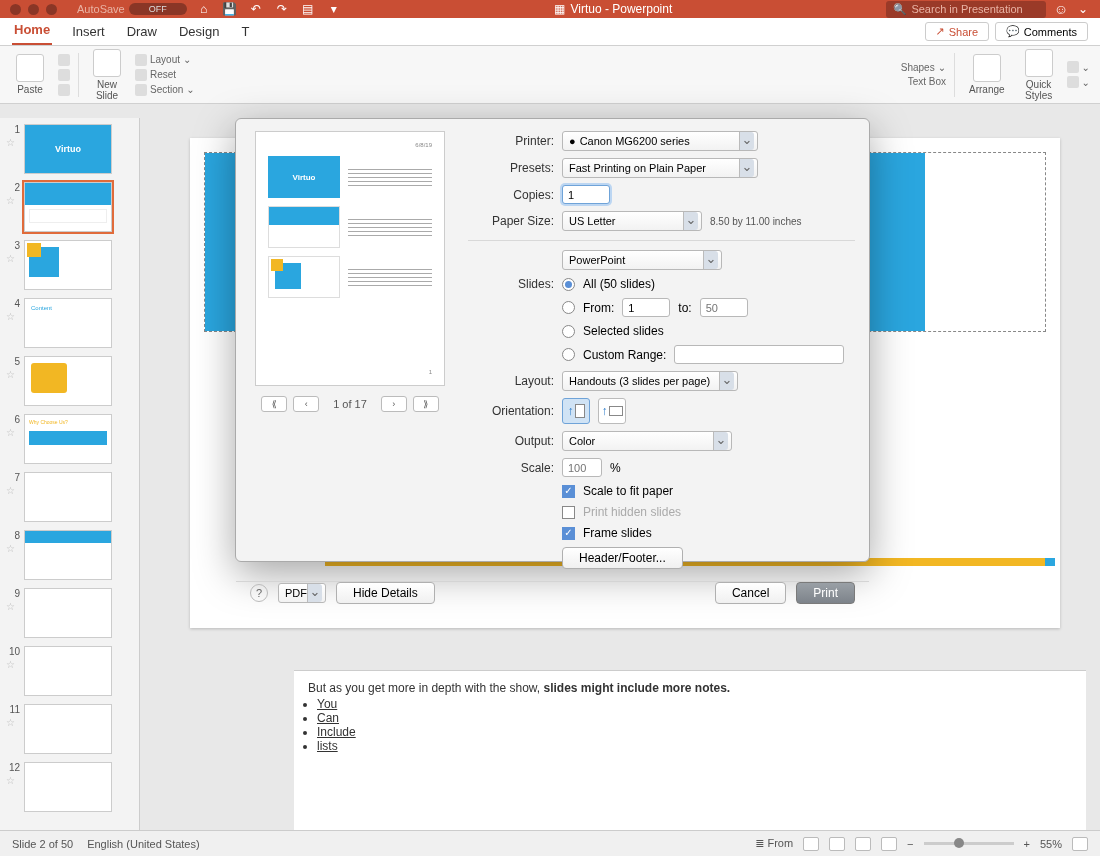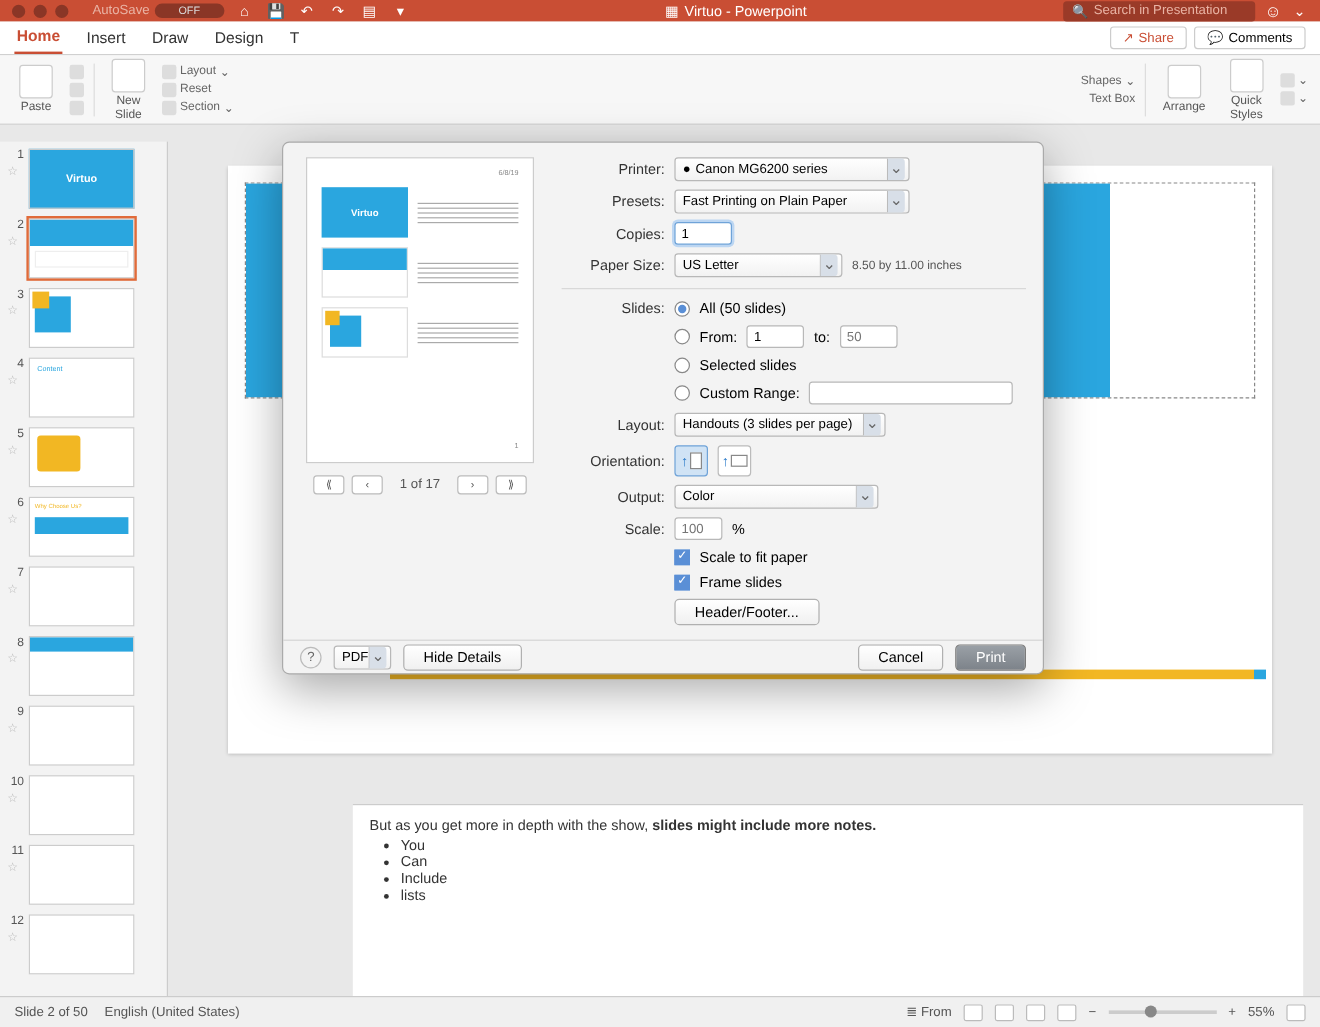--- a/index.html
+++ b/index.html
@@ -46,21 +46,21 @@
 .th-blue { background:#2aa6df; }
 
 .canvas-area { flex:1; background:#e8e8e8; position:relative; overflow:hidden;}
 .slide-canvas { position:absolute; left:50px; top:20px; width:870px; height:490px; background:#fff; box-shadow:0 1px 3px rgba(0,0,0,.2); }
 .sc-sel { position:absolute; left:14px; top:14px; right:14px; height:180px; border:1.5px dashed #888; }
 .sc-blue { position:absolute; left:0; top:0; width:720px; height:100%; background:#2aa6df;}
 .sc-bar { position:absolute; left:135px; top:420px; width:720px; height:8px; background:#f2b723;}
 .sc-bar-end { position:absolute; left:855px; top:420px; width:10px; height:8px; background:#2aa6df;}
 
 .notes-pane { position:absolute; left:154px; right:14px; bottom:0; height:160px; background:#fff; border-top:1px solid #ccc; padding:10px 14px; font-size:12px; color:#333; overflow:auto;}
-.notes-pane ul { margin-left:26px; margin-top:2px;}
+.notes-pane ul { margin-left:9px; margin-top:2px;text-decoration:underline;}
 
 
 .status { position:absolute; bottom:0; left:0; right:0; height:26px; background:#f0f0f0; border-top:1px solid #ccc; display:flex; align-items:center; padding:0 12px; font-size:11px; color:#555; gap:14px;}
 .status-right { margin-left:auto; display:flex; align-items:center; gap:10px;}
 .zoom-track { width:90px; height:3px; background:#ccc; position:relative;}
 .zoom-thumb { position:absolute; left:30px; top:-4px; width:10px; height:10px; border-radius:50%; background:#888;}
 .vbtn { width:16px; height:14px; background:#fff; border:1px solid #bbb; border-radius:2px;}
 
 
 .dialog { position:absolute; left:235px; top:118px; width:635px; height:444px; background:#f3f3f3; border:1px solid #aaa; border-radius:6px; box-shadow:0 12px 40px rgba(0,0,0,.35); display:flex; flex-direction:column; font-size:12px;}
@@ -412,20 +412,26 @@
         </div>
       <div class="srow">
           <div class="slabel">Paper Size:</div>
           <div class="dd" style="min-width:140px">
             <span>US Letter</span>
           </div>
           <span class="hint">8.50 by 11.00 inches</span>
         </div>
       <hr class="dsep">
       <div class="srow">
+          <div class="slabel"></div>
+          <div class="dd" style="min-width:160px">
+            <span>PowerPoint</span>
+          </div>
+        </div>
+      <div class="srow">
           <div class="slabel">Slides:</div>
           <span class="radio on"></span>
           <span>All  (50 slides)</span>
         </div>
       <div class="srow">
           <div class="slabel"></div>
           <span class="radio"></span>
           <span>From:</span>
           <input class="txt-in" value="1" style="">
           <span>to:</span>
@@ -470,20 +476,25 @@
           <input class="txt-in disabled" style="width: 40px;" placeholder="100">
           <span>%</span>
         </div>
       <div class="srow">
           <div class="slabel"></div>
           <span class="chk on"></span>
           <span>Scale to fit paper</span>
         </div>
       <div class="srow">
           <div class="slabel"></div>
+          <span class="chk disabled"></span>
+          <span class="disabled">Print hidden slides</span>
+        </div>
+      <div class="srow">
+          <div class="slabel"></div>
           <span class="chk on"></span>
           <span>Frame slides</span>
         </div>
       <div class="srow">
           <div class="slabel"></div>
           <div class="btn">
             <span>Header/Footer...</span>
           </div>
         </div>
     </div>

